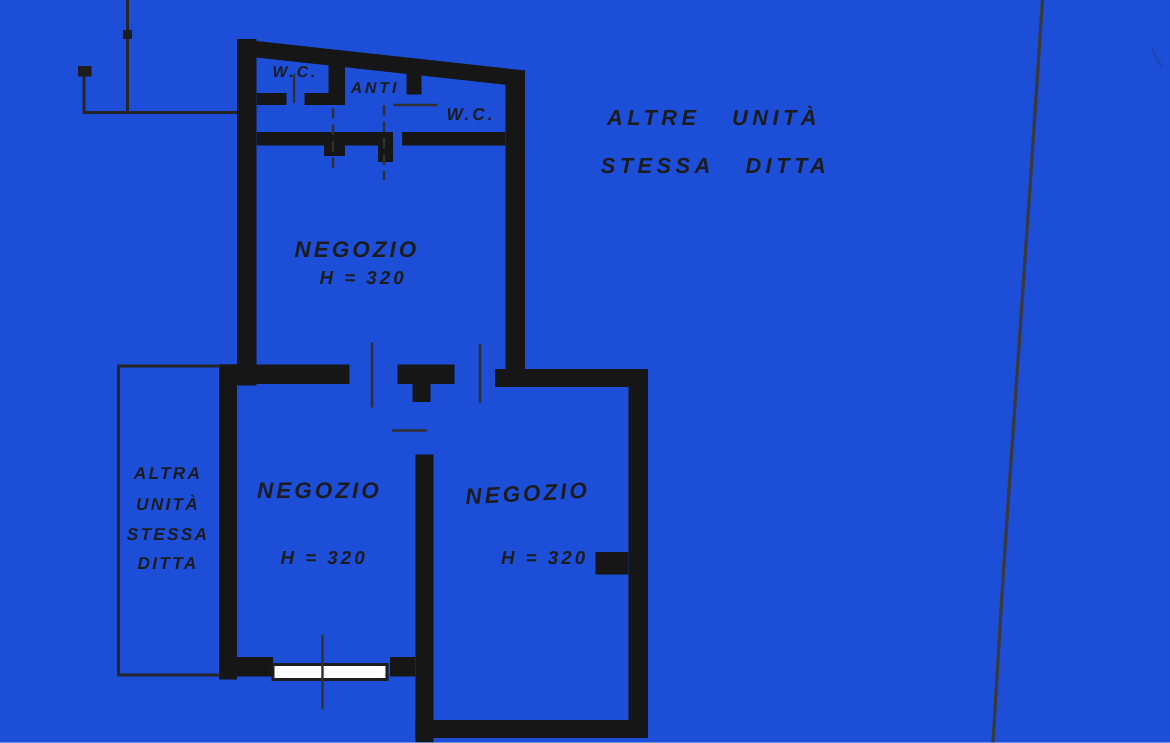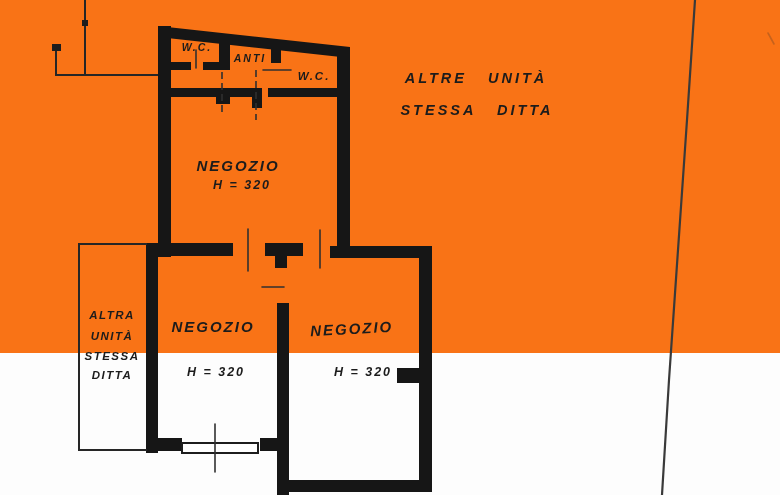--- a/index.html
+++ b/index.html
@@ -2,21 +2,21 @@
 <html><head>
 <meta charset="utf-8">
 <title>Floor Plan</title>
 <style>
   html,body{margin:0;padding:0;}
   body{
     width:780px;height:495px;overflow:hidden;
     background:#fdfdfd;
     font-family:"Liberation Sans",sans-serif;
   }
-  .plan-wrap{position:relative;width:780px;height:353px;background:#f97316;}
+  .plan-wrap{position:relative;width:780px;height:495px;background:#1d4ed8;}
   svg{display:block;}
   .wall{fill:#161616;stroke:none;}
   .thin{stroke:#262626;stroke-width:2;fill:none;stroke-linecap:square;}
   .hair{stroke:#303030;stroke-width:1.6;fill:none;stroke-linecap:round;}
   .dashline{stroke:#303030;stroke-width:1.6;fill:none;stroke-dasharray:7 4;}
   .boundary{stroke:#3a3a3a;stroke-width:2.2;fill:none;stroke-linecap:round;}
   .threshold{fill:#ffffff;stroke:#1d1d1d;stroke-width:2;}
   .hand{
     font-family:"Liberation Sans",sans-serif;
     font-style:italic;font-weight:bold;

